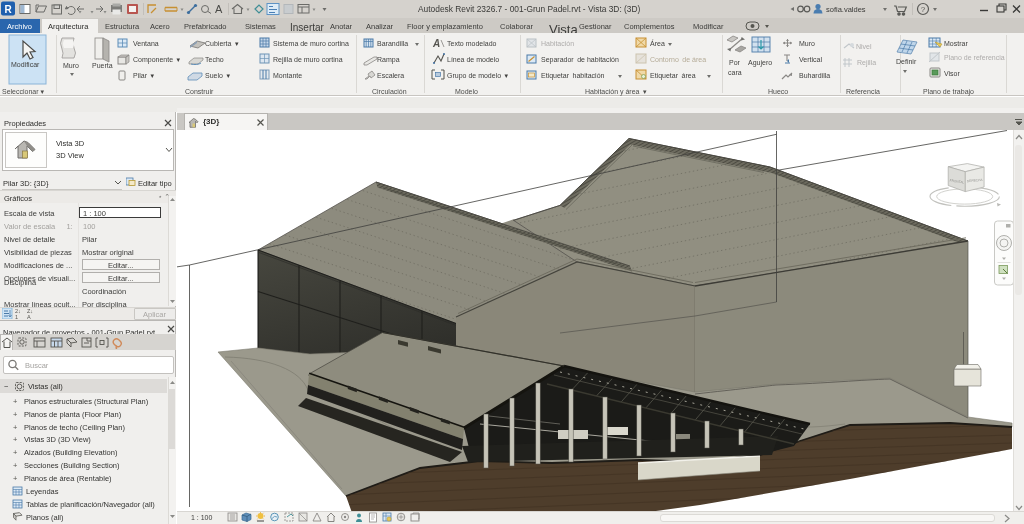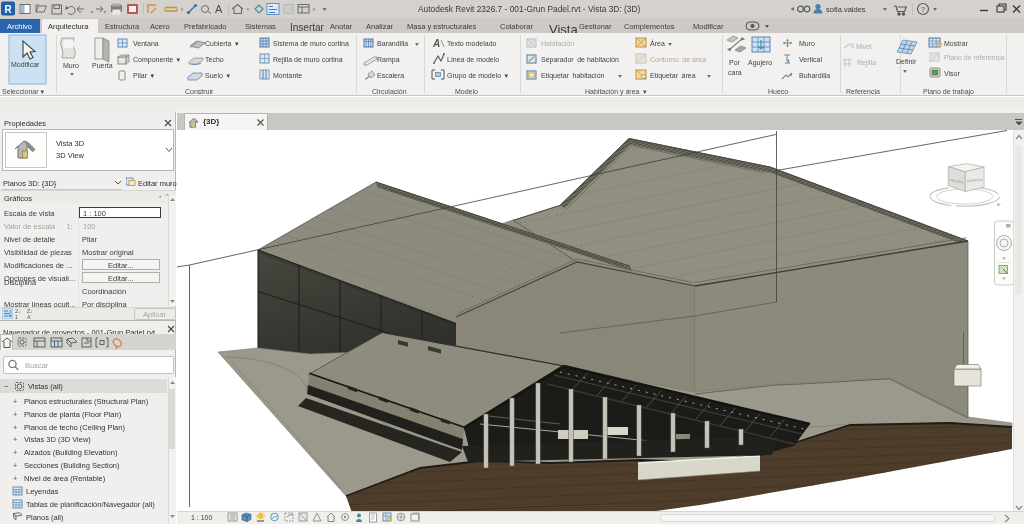--- a/index.html
+++ b/index.html
@@ -108,21 +108,21 @@
  <div class="tx" style="left:7px;top:21.5px;font-size:7.5px;color:#fff">Archivo</div>
  <div class="a" style="left:42px;top:19px;width:56px;height:14px;background:#f2f1ef"></div>
  <div class="tx" style="left:48px;top:21.5px;font-size:7.5px;color:#2b2b29">Arquitectura</div>
  <div class="tx" style="left:105px;top:21.5px;font-size:7.5px">Estructura</div>
  <div class="tx" style="left:150px;top:21.5px;font-size:7.5px">Acero</div>
  <div class="tx" style="left:184px;top:21.5px;font-size:7.5px">Prefabricado</div>
  <div class="tx" style="left:245px;top:21.5px;font-size:7.5px">Sistemas</div>
  <div class="tx" style="left:290px;top:21.5px;font-size:10px">Insertar</div>
  <div class="tx" style="left:330px;top:21.5px;font-size:7.5px">Anotar</div>
  <div class="tx" style="left:366px;top:21.5px;font-size:7.5px">Analizar</div>
- <div class="tx" style="left:407px;top:21.5px;font-size:7.5px">Masa y estructurales</div>
+ <div class="tx" style="left:407px;top:21.5px;font-size:7.5px">Floor y emplazamiento</div>
  <div class="tx" style="left:500px;top:21.5px;font-size:7.5px">Colaborar</div>
  <div class="tx" style="left:549px;top:21.5px;font-size:13px">Vista</div>
  <div class="tx" style="left:579px;top:21.5px;font-size:7.5px">Gestionar</div>
  <div class="tx" style="left:624px;top:21.5px;font-size:7.5px">Complementos</div>
  <div class="tx" style="left:693px;top:21.5px;font-size:7.5px">Modificar</div>
  <svg class="a" style="left:745px;top:20px" width="30" height="13" viewBox="0 0 30 13">
   <rect x="1" y="2" width="13" height="8" rx="4" fill="none" stroke="#55554f" stroke-width="1"></rect>
       <circle cx="7.5" cy="6" r="2" fill="#55554f"></circle>
   <path d="M20 5 l4 0 -2 3z" fill="#55554f"></path>
  </svg>
@@ -348,30 +348,30 @@
  <svg class="a" style="left:12px;top:136px" width="28" height="27" viewBox="0 0 28 27">
   <path d="M3 13 L12 5 l4 1.5 7 7 -2.5 2 -5.5-5.5 0 12 -9 0 0-12z" fill="#b9b7b2" stroke="#6f6d6a" stroke-width="1"></path>
   <path d="M12 5 l4 1.5 7 7 -2.5 2 -5.5-5.5z" fill="#8f8d88"></path>
   <rect x="10.5" y="15" width="5" height="7" fill="#d8c878" stroke="#8a7a42" stroke-width=".7"></rect>
  </svg>
  <div class="tx" style="left:56px;top:139px;color:#2e2e2c">Vista 3D</div>
  <div class="tx" style="left:56px;top:151px;color:#2e2e2c">3D View</div>
  <svg class="a" style="left:165px;top:147px" width="8" height="6">
       <path d="M1 1 l3 3.5 3-3.5" fill="none" stroke="#55554f" stroke-width="1"></path>
     </svg>
- <div class="tx" style="left:3px;top:178.5px;color:#2e2e2c">Planos 3D: {3D}</div>
+ <div class="tx" style="left:3px;top:178.5px;color:#2e2e2c">Pilar 3D: {3D}</div>
  <div class="a" style="left:2px;top:188.5px;width:120px;height:1px;background:#c9c7c3"></div>
  <svg class="a" style="left:114px;top:180px" width="8" height="6">
       <path d="M1 1 l3 3 3-3" fill="none" stroke="#55554f" stroke-width="1"></path>
     </svg>
  <svg class="a" style="left:126px;top:177px" width="10" height="9" viewBox="0 0 10 9">
       <rect x="0" y="1" width="7" height="7" fill="#dce9f5" stroke="#4a7aa8" stroke-width=".8"></rect>
       <rect x="3" y="3.5" width="6" height="5" fill="#f4e9c8" stroke="#b89a32" stroke-width=".8"></rect>
     </svg>
- <div class="tx" style="left:138px;top:178.5px;color:#2e2e2c">Editar muro</div>
+ <div class="tx" style="left:138px;top:178.5px;color:#2e2e2c">Editar tipo</div>
  <div class="a" style="left:0;top:190px;width:176px;height:1px;background:#d8d6d2"></div>
  <div class="a" style="left:0;top:191px;width:176px;height:12px;background:#eceae7"></div>
  <div class="tx" style="left:4px;top:193.5px;color:#2e2e2c">Gráficos</div>
  <div class="tx" style="left:158px;top:193px;color:#6f6f6c;font-size:7px">⋆ ⌃</div>
  <div id="prows"></div>
  <div class="a" style="left:168px;top:196px;width:8px;height:110px;background:#f3f2f0;border-left:1px solid #dcdad6"></div>
  <svg class="a" style="left:169px;top:197px" width="7" height="6">
       <path d="M1 4 l2.5-3 2.5 3z" fill="#8a8a87"></path>
     </svg>
  <svg class="a" style="left:169px;top:299px" width="7" height="6">
@@ -469,21 +469,21 @@
     <div class="tx" style="left:24px;top:409.5px">Planos de planta (Floor Plan)</div>
  <div class="tx" style="left:13px;top:422.5px;color:#55544f">+</div>
     <div class="tx" style="left:24px;top:422.5px">Planos de techo (Ceiling Plan)</div>
  <div class="tx" style="left:13px;top:435px;color:#55544f">+</div>
     <div class="tx" style="left:24px;top:435px">Vistas 3D (3D View)</div>
  <div class="tx" style="left:13px;top:448px;color:#55544f">+</div>
     <div class="tx" style="left:24px;top:448px">Alzados (Building Elevation)</div>
  <div class="tx" style="left:13px;top:461px;color:#55544f">+</div>
     <div class="tx" style="left:24px;top:461px">Secciones (Building Section)</div>
  <div class="tx" style="left:13px;top:473.5px;color:#55544f">+</div>
-    <div class="tx" style="left:24px;top:473.5px">Nivel de área (Rentable)</div>
+    <div class="tx" style="left:24px;top:473.5px">Planos de área (Rentable)</div>
  <svg class="a" style="left:12px;top:486px" width="11" height="10" viewBox="0 0 11 10">
       <rect x="1" y="1" width="9" height="8" fill="#dce9f5" stroke="#4a7aa8" stroke-width=".8"></rect>
       <path d="M1 3.5 h9 M1 6 h9 M4 3.5 v5.5 M7 3.5 v5.5" stroke="#4a7aa8" stroke-width=".6"></path>
     </svg>
  <div class="tx" style="left:26px;top:486.5px">Leyendas</div>
  <svg class="a" style="left:12px;top:499px" width="11" height="10" viewBox="0 0 11 10">
       <rect x="1" y="1" width="9" height="8" fill="#dce9f5" stroke="#4a7aa8" stroke-width=".8"></rect>
       <path d="M1 3.5 h9 M1 6 h9 M4 3.5 v5.5 M7 3.5 v5.5" stroke="#4a7aa8" stroke-width=".6"></path>
     </svg>
  <div class="tx" style="left:26px;top:499.5px">Tablas de planificación/Navegador (all)</div>

